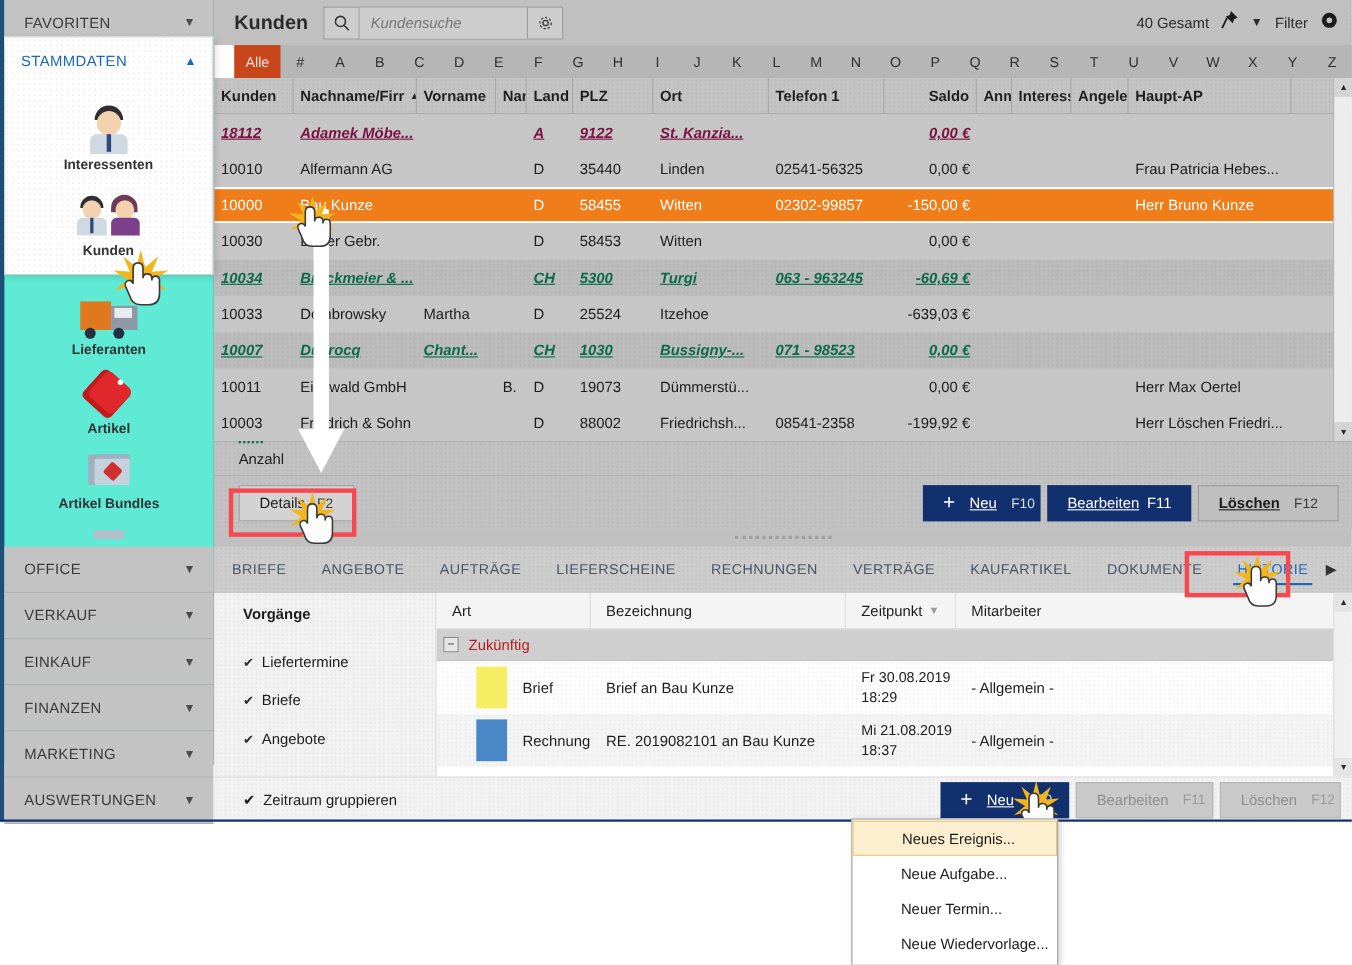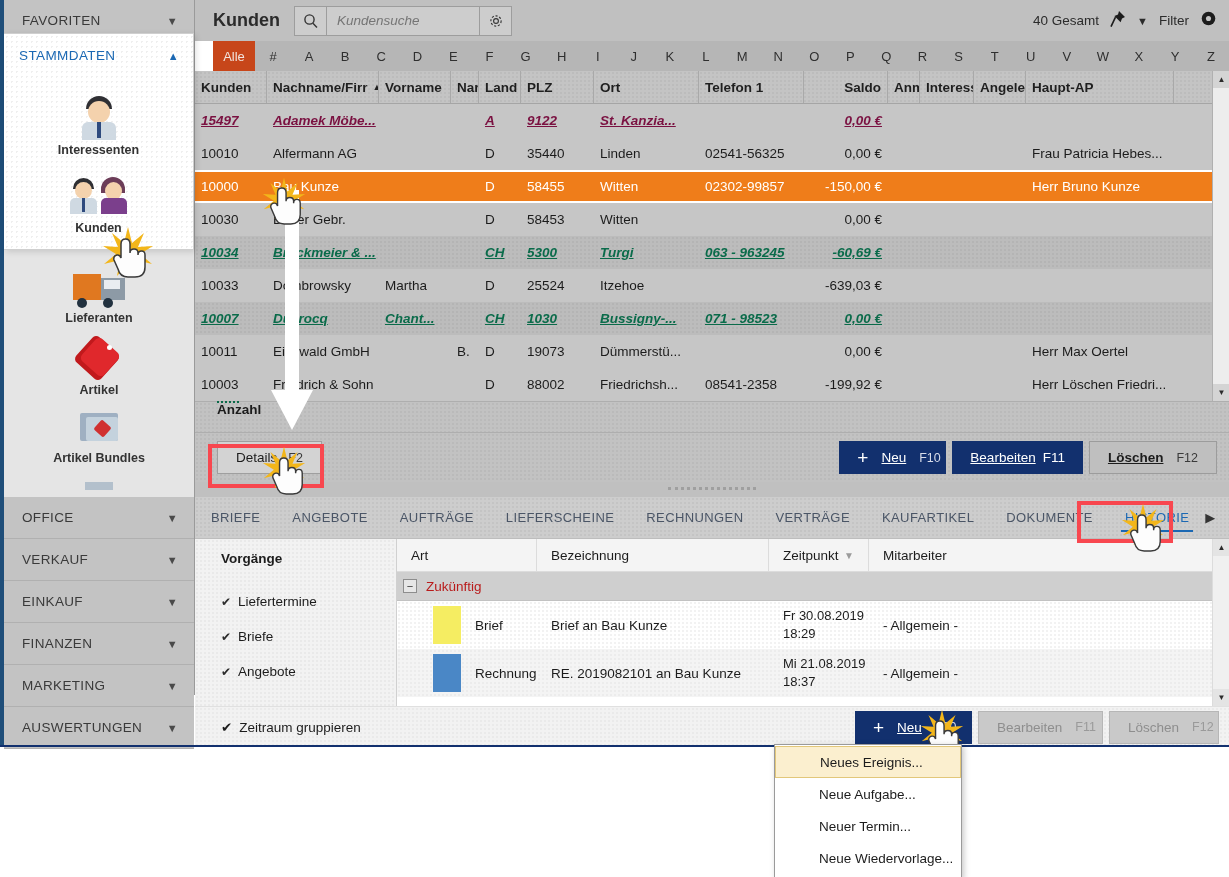--- a/index.html
+++ b/index.html
@@ -7,21 +7,21 @@
     width:1229px;height:877px;overflow:hidden;
     font-family:"Liberation Sans", sans-serif;
     background:#ffffff;
     -webkit-font-smoothing:antialiased;
   }
   #root{position:relative;width:1229px;height:877px;}
 
   
   .sidebar{
     position:absolute;left:0;top:0;width:195px;height:695px;
-    background:#e5e5e5;border-right:1px solid #9a9a9a;
+    background:#5eead4;border-right:1px solid #9a9a9a;
   }
   .sb-strip{position:absolute;left:0;top:0;width:4px;height:747px;background:#1f4e79;}
   .sb-section{
     height:42px;display:flex;align-items:center;justify-content:space-between;
     padding:0 16px 0 18px;font-size:13.5px;letter-spacing:.35px;color:#3a3a3a;
     background:#c3c3c3;border-bottom:1px solid #b0b0b0;cursor:default;
   }
   .sb-section .chev{font-size:11px;color:#4a4a4a;}
   .sb-fav{position:absolute;left:4px;top:0;right:0;}
 
@@ -118,22 +118,22 @@
   .vscroll .arr{
     width:17px;height:17px;background:#d4d4d4;display:flex;align-items:center;justify-content:center;
     font-size:8px;color:#2b2b2b;
   }
   .vscroll .arr.bot{position:absolute;bottom:0;left:0;}
   .vscroll .thumbtrack{position:absolute;top:17px;bottom:17px;left:0;width:17px;background:#ededed;}
 
   
   .anzahl{
     position:absolute;left:0;top:401px;width:1034px;height:32px;background:#c2c2c2;
-    border-top:1px solid #aeaeae;border-bottom:1px solid #aeaeae;display:flex;align-items:flex-start;
-    background-image:radial-gradient(#bababa 1px,transparent 1px);background-size:4px 4px;font-weight:bold;
+    border-top:1px solid #aeaeae;border-bottom:1px solid #aeaeae;display:flex;align-items:center;
+    background-image:radial-gradient(#bababa 1px,transparent 1px);background-size:4px 4px;
   }
   .anzahl .lab{font-size:13.5px;color:#1c1c1c;margin-left:22px;}
   .anzahl-dots{position:absolute;left:22px;top:-1px;width:22px;border-top:2px dotted #0a6b4a;}
 
   
   .actionbar{
     position:absolute;left:0;top:433px;width:1034px;height:49px;background:#c2c2c2;
     display:flex;align-items:center;
     background-image:radial-gradient(#bababa 1px,transparent 1px);background-size:4px 4px;
   }
@@ -467,21 +467,21 @@
           <div class="th" style="width: 52px;">
             <span>Angeleg</span>
           </div>
           <div class="th" style="width: 148px;">
             <span>Haupt-AP</span>
           </div>
         </div>
       <div id="tbody">
           <div class="tr row-a">
             <div class="td" style="width: 72px;">
-              <span class="lnk-purple">15497</span>
+              <span class="lnk-purple">18112</span>
             </div>
             <div class="td" style="width: 112px;">
               <span class="lnk-purple">Adamek Möbe...</span>
             </div>
             <div class="td" style="width: 72px;">
               <span class="lnk-purple"></span>
             </div>
             <div class="td" style="width: 28px;">
               <span class="lnk-purple"></span>
             </div>

